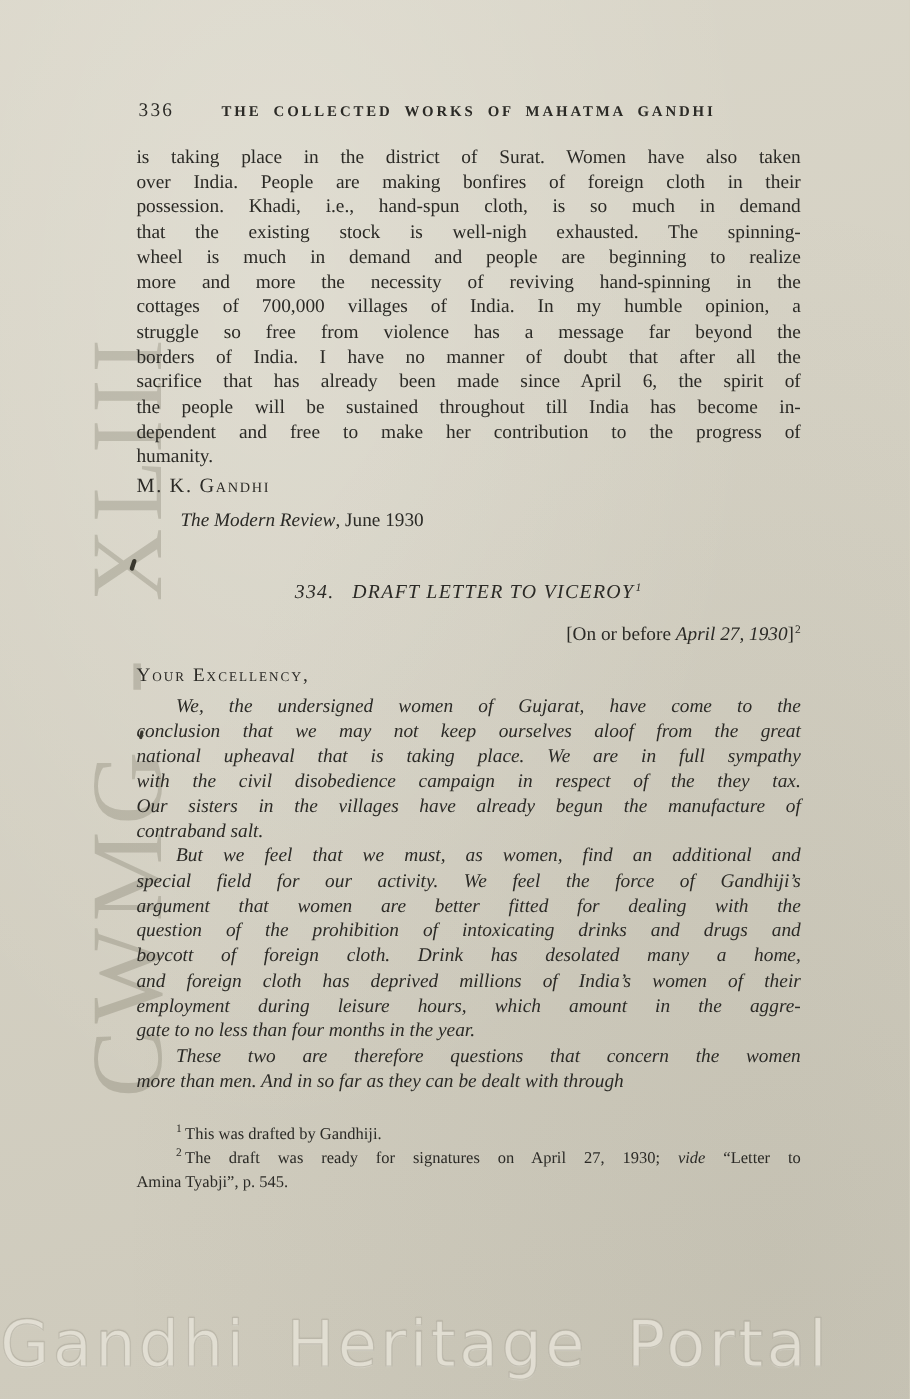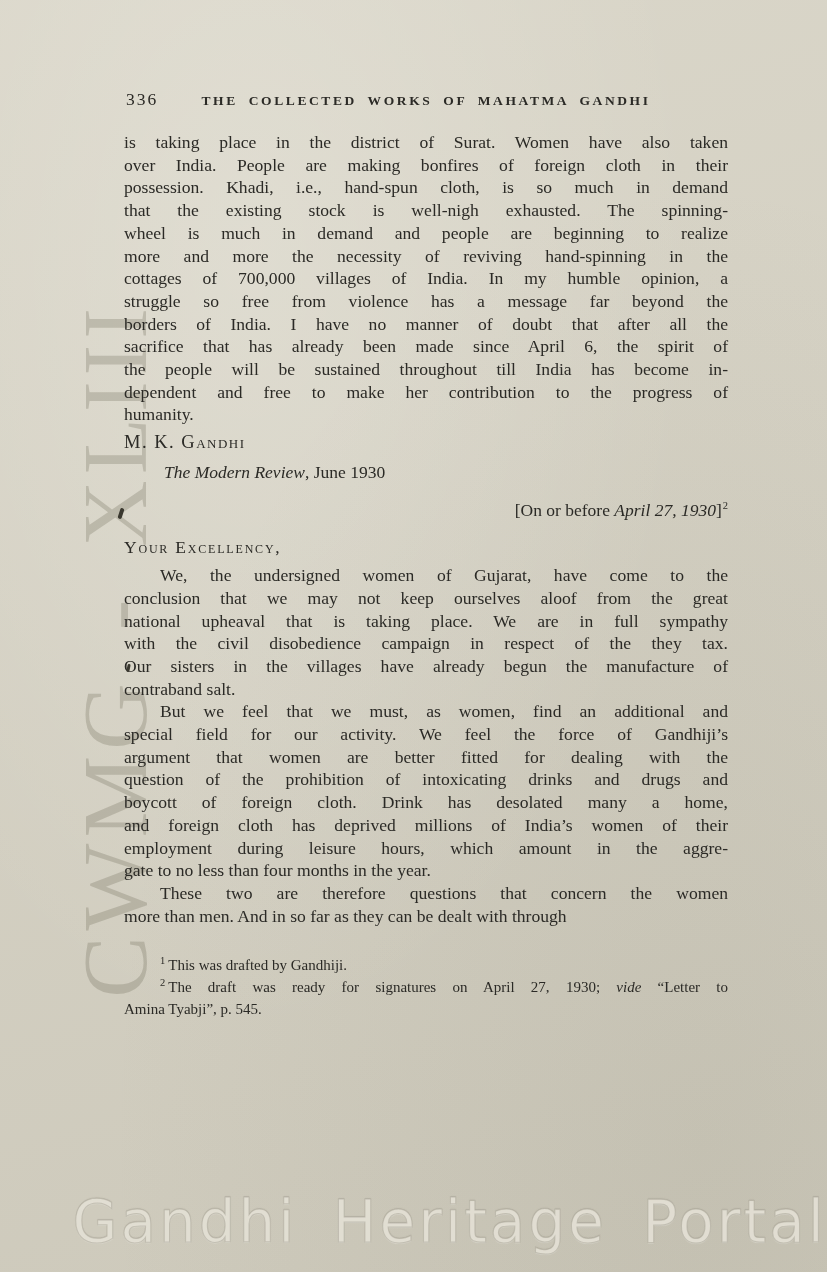--- a/index.html
+++ b/index.html
@@ -18,21 +18,21 @@
     position:absolute;left:-268px;top:600px;width:760px;height:100px;
     transform:rotate(-90deg);
     text-align:center;white-space:nowrap;
     font-family:"Liberation Serif", serif;
     font-size:92px;letter-spacing:6px;word-spacing:18px;
     color:rgba(108,103,86,0.27);
     user-select:none;pointer-events:none;
   }
   .bottom-watermark{
     position:absolute;left:0;right:0;bottom:16px;
-    text-align:right;white-space:nowrap;
+    text-align:left;white-space:nowrap;
     font-family:"DejaVu Sans", sans-serif;
     font-size:58px;letter-spacing:3px;word-spacing:14px;
     color:rgba(228,225,213,0.85);
     -webkit-text-stroke:1px rgba(168,164,150,0.50);
     text-shadow:0 1px 1px rgba(255,255,252,0.30), 0 -1px 1px rgba(120,118,105,0.18);
     user-select:none;pointer-events:none;
   }
   
   .text-block{position:absolute;left:124px;top:91px;width:604px;}
   .header{position:relative;height:20px;}
@@ -47,21 +47,21 @@
   .line.jl{text-align-last:justify;}
   .line.ind{text-indent:36px;}
   .cont{margin-top:20px;}
   .signature{margin-top:6px;text-align:left;font-variant:small-caps;letter-spacing:1.5px;font-size:18.5px;}
   .source-line{margin-top:9px;padding-left:40px;font-size:17.5px;}
   .italic{font-style:italic;}
   .article-heading{margin-top:45px;text-align:center;font-style:italic;font-size:18px;letter-spacing:1.2px;}
   .art-num{margin-right:16px;}
   .dateline{margin-top:17px;text-align:right;font-size:17.5px;}
   .salutation{margin-top:16px;font-variant:small-caps;letter-spacing:1.8px;font-size:17.5px;}
-  #letter-body{margin-top:6px;}
+  #letter-body{margin-top:6px;font-style:italic;}
   sup.ref{font-size:10.5px;vertical-align:super;line-height:0;margin-left:1px;}
   
   #footnotes{margin-top:28px;font-size:15px;line-height:21.8px;}
   .fline{text-align:justify;font-family:Liberation Serif, serif;}
   .fline.jl{text-align-last:justify;}
   .fline.ind{text-indent:36px;}
   .fline sup.ref{margin-right:3px;margin-left:0;}
   
   .ink-mark{position:absolute;background:#3a382f;border-radius:2px;}
   .mark1{left:119px;top:508px;width:4px;height:11px;transform:rotate(18deg);}
@@ -96,20 +96,23 @@
         <div class="line jl">dependent and free to make her contribution to the progress of</div>
         <div class="line">humanity.</div>
       </div>
 
     <div class="signature">M. K. Gandhi</div>
 
     <div class="source-line">
       <span class="italic">The Modern Review</span><span>, June 1930</span>
     </div>
 
+    <div class="article-heading">
+      <span class="art-num">334.</span><span class="art-title">DRAFT LETTER TO VICEROY</span><sup class="ref">1</sup>
+    </div>
 
     <div class="dateline">
       <span>[On or before </span><span class="italic">April 27, 1930</span><span>]</span><sup class="ref">2</sup>
     </div>
 
     <div class="salutation">Your Excellency,</div>
 
     <div id="letter-body" class="body-text">
         <div class="para">
           <div class="line jl ind">We, the undersigned women of Gujarat, have come to the</div>

